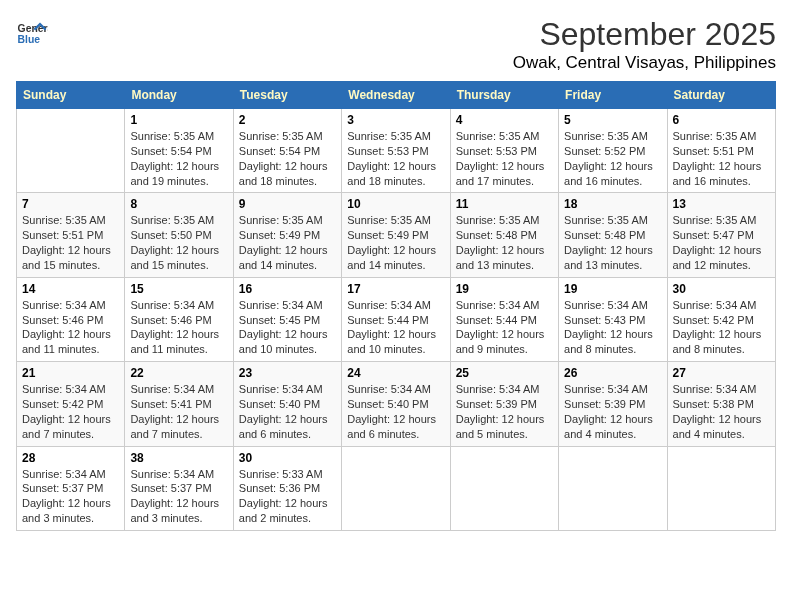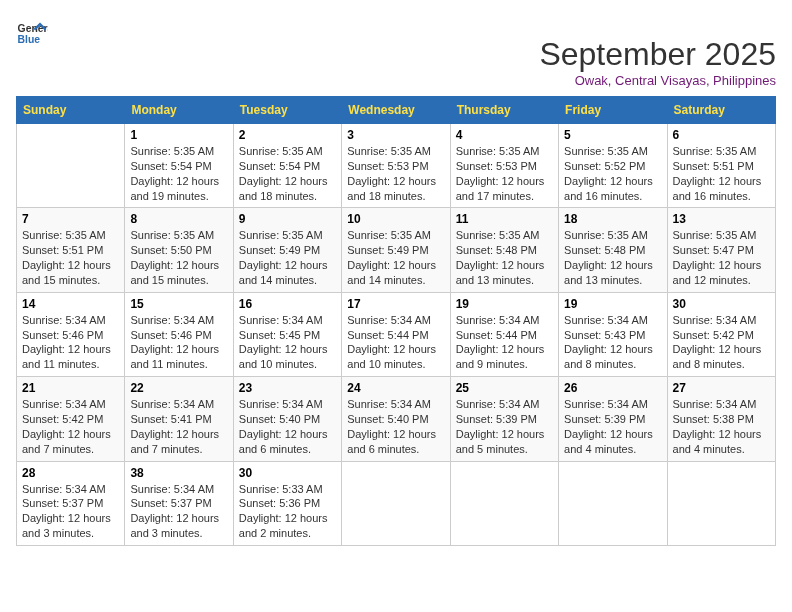--- a/index.html
+++ b/index.html
@@ -25,34 +25,33 @@
       width: 32px;
       height: 32px;
     }
     .title-block {
       text-align: right;
     }
     .month-title {
       font-size: 32px;
       color: #333;
       font-weight: normal;
-      margin-top: 20px;
     }
     .subtitle {
-      font-size: 13px;
-      color: #701a75;
+      font-size: 17px;
+      color: #000000;
     }
     table {
       width: 100%;
       border-collapse: collapse;
       font-size: 11px;
     }
     thead tr th {
       background-color: #2a6db5;
-      color: #fde047;
+      color: #fef9c3;
       text-align: left;
       padding: 6px 6px;
       font-size: 12px;
       font-weight: bold;
       border: 1px solid #2a6db5;
     }
     tbody tr td {
       border: 1px solid #ccc;
       padding: 4px 5px;
       vertical-align: top;

